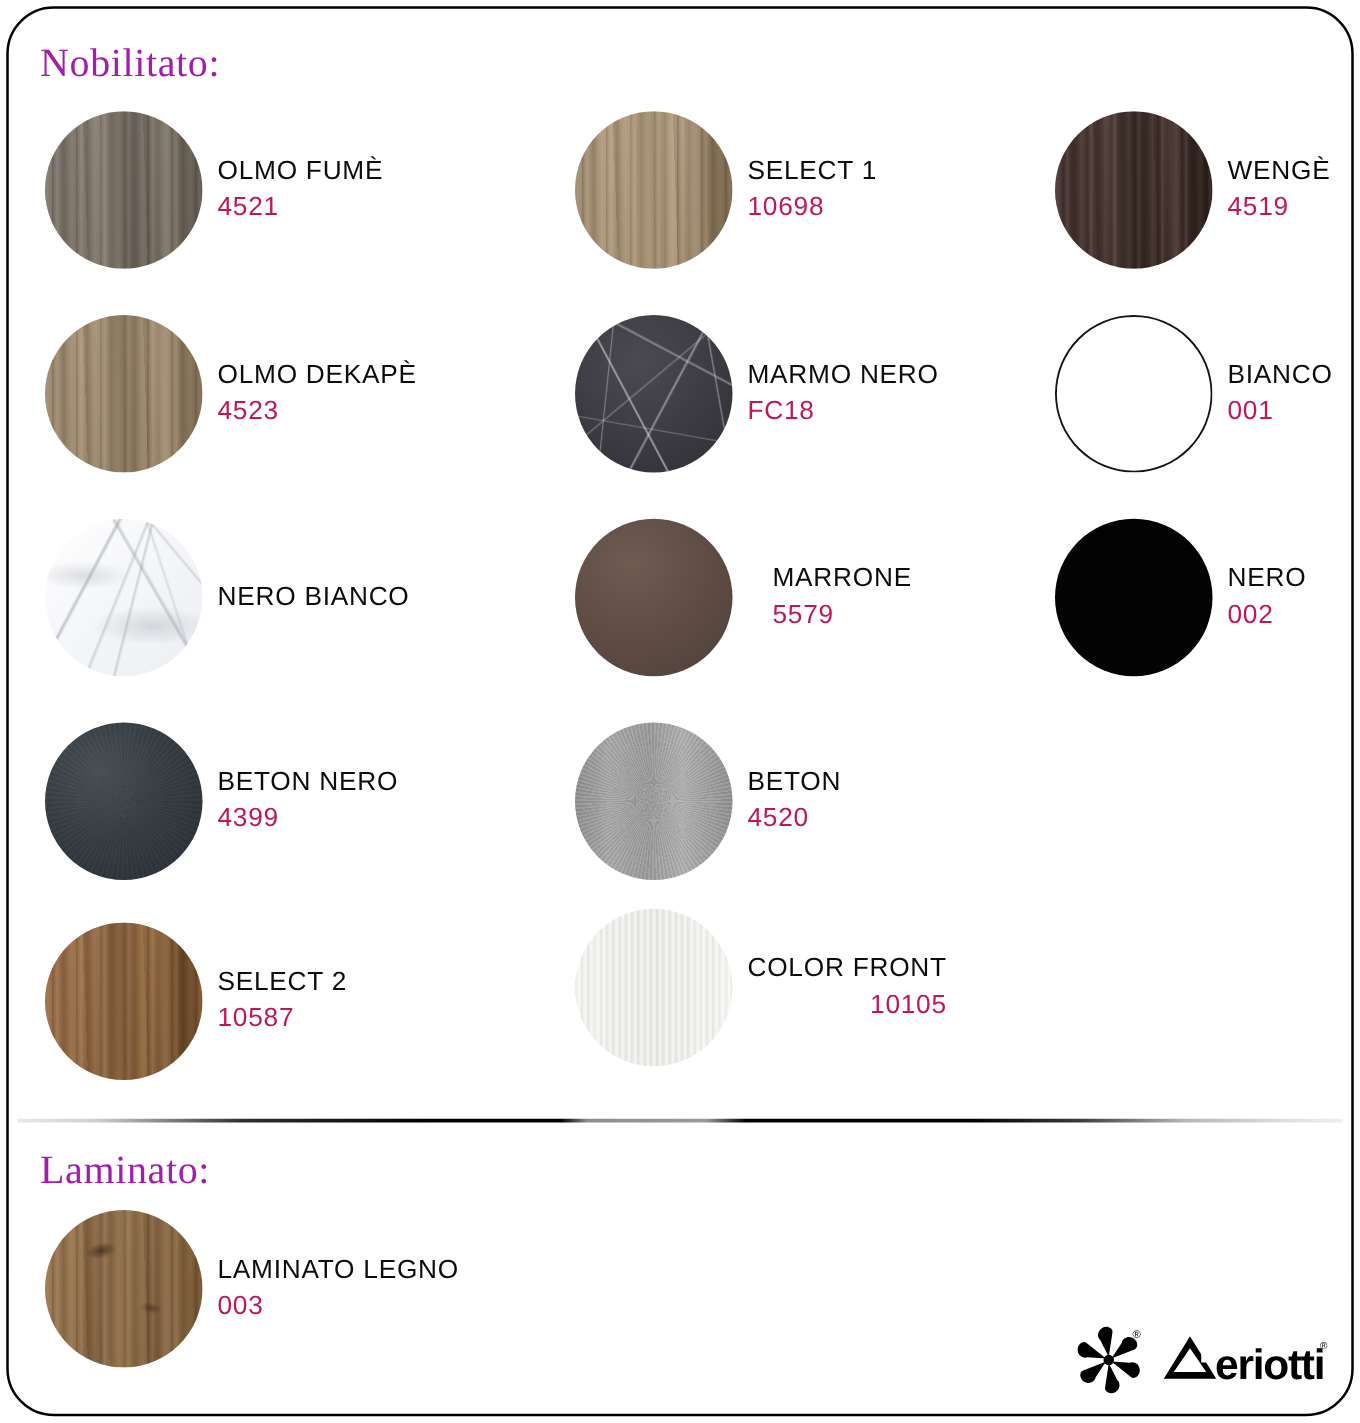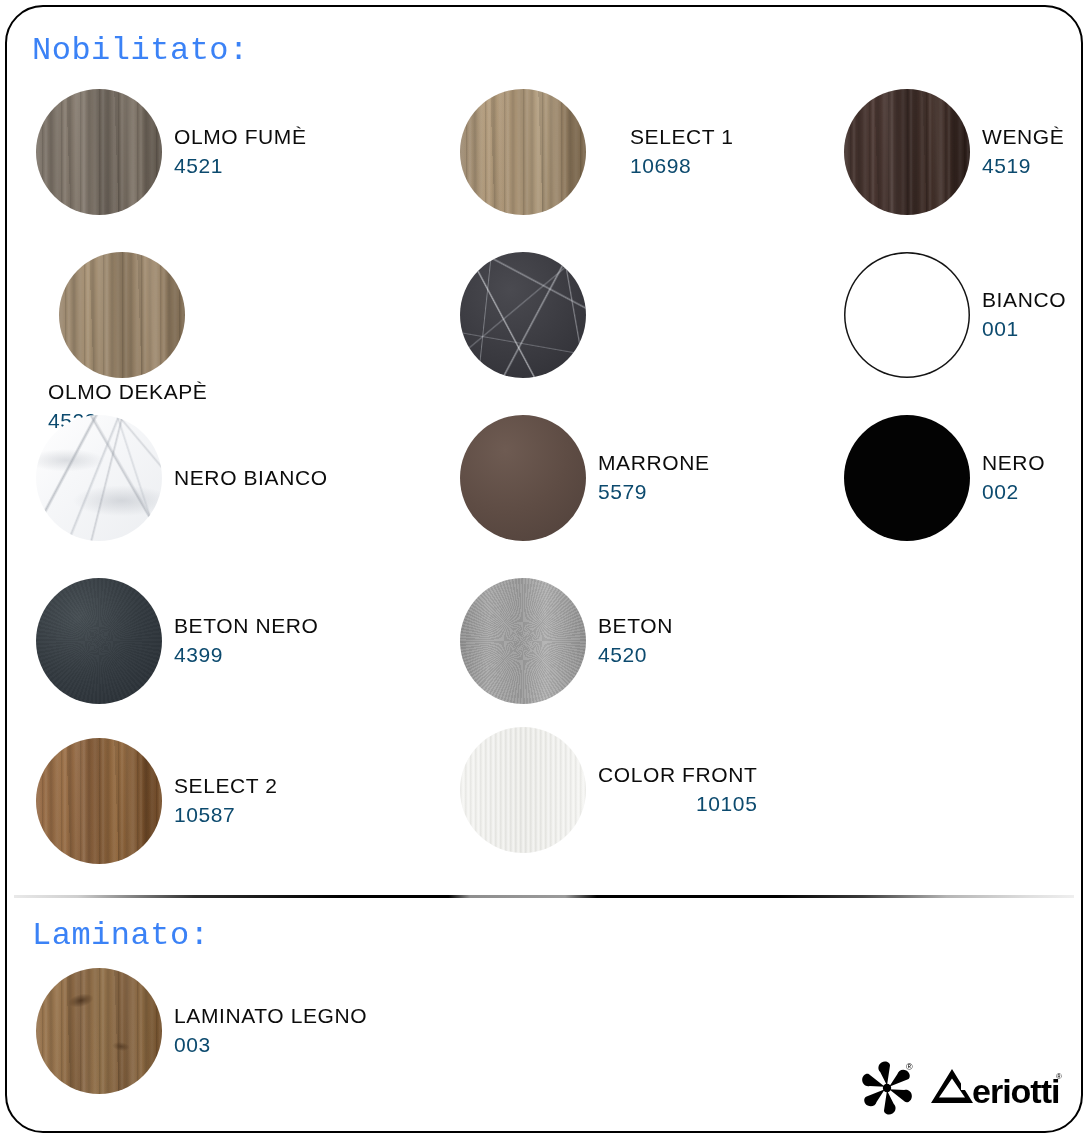--- a/index.html
+++ b/index.html
@@ -29,25 +29,25 @@
     height: 1128px;
     box-sizing: border-box;
     border: 2px solid #000000;
     border-radius: 38px;
     pointer-events: none;
   }
 
   
   .section-title {
     position: absolute;
-    font-family: Liberation Mono, monospace;
+    font-family: Liberation Serif, serif;
     font-size: 32px;
     font-weight: 400;
     letter-spacing: 0.5px;
-    color: #3b82f6;
+    color: #a21caf;
     white-space: nowrap;
   }
   #title-nobilitato { left: 32px; top: 32px; }
   #title-laminato   { left: 32px; top: 917px; }
 
   
   .divider {
     position: absolute;
     left: 14px;
     top: 895px;
@@ -93,21 +93,21 @@
   .mat-name {
     font-size: 21px;
     letter-spacing: 0.6px;
     color: #0c0c0c;
     line-height: 1.38;
     white-space: nowrap;
   }
   .mat-code {
     font-size: 21px;
     letter-spacing: 0.6px;
-    color: #0c4a6e;
+    color: #be185d;
     line-height: 1.38;
     white-space: nowrap;
   }
 
   
 
   
   .grain::after {
     content: "";
     position: absolute;
@@ -315,64 +315,68 @@
   <div class="section-title" id="title-nobilitato">Nobilitato:</div>
 
   <div class="swatch-item" style="left:36px; top:89px;">
     <div class="disc grain tex-olmo-fume"></div>
     <div class="labels">
       <div class="mat-name">OLMO FUMÈ</div>
       <div class="mat-code">4521</div>
     </div>
   </div>
 
-  <div class="swatch-item" style="left:460px; top:89px;gap:32px;">
+  <div class="swatch-item" style="left:460px; top:89px;">
     <div class="disc grain tex-select1"></div>
     <div class="labels">
       <div class="mat-name">SELECT 1</div>
       <div class="mat-code">10698</div>
     </div>
   </div>
 
   <div class="swatch-item" style="left:844px; top:89px;">
     <div class="disc grain tex-wenge"></div>
     <div class="labels">
       <div class="mat-name">WENGÈ</div>
       <div class="mat-code">4519</div>
     </div>
   </div>
 
-  <div class="swatch-item" style="left:36px; top:252px;flex-direction:column;">
+  <div class="swatch-item" style="left:36px; top:252px;">
     <div class="disc grain tex-olmo-dekape"></div>
     <div class="labels">
       <div class="mat-name">OLMO DEKAPÈ</div>
       <div class="mat-code">4523</div>
     </div>
   </div>
 
   <div class="swatch-item" style="left:460px; top:252px;">
     <div class="disc tex-marmo-nero"></div>
+    <div class="labels">
+      <div class="mat-name">MARMO NERO</div>
+      <div class="mat-code">FC18</div>
+    </div>
   </div>
 
   <div class="swatch-item" style="left:844px; top:252px;">
     <div class="disc tex-bianco"></div>
     <div class="labels">
       <div class="mat-name">BIANCO</div>
       <div class="mat-code">001</div>
     </div>
   </div>
 
   <div class="swatch-item" style="left:36px; top:415px;">
     <div class="disc tex-marmo-bianco"></div>
     <div class="labels">
       <div class="mat-name">NERO BIANCO</div>
     </div>
   </div>
 
-  <div class="swatch-item" style="left:460px; top:415px;">
+  <div class="swatch-item" style="left:460px; top:415px;gap:20px;">
     <div class="disc tex-marrone"></div>
     <div class="labels">
       <div class="mat-name">MARRONE</div>
       <div class="mat-code">5579</div>
     </div>
   </div>
 
   <div class="swatch-item" style="left:844px; top:415px;">
     <div class="disc tex-nero"></div>
     <div class="labels">

